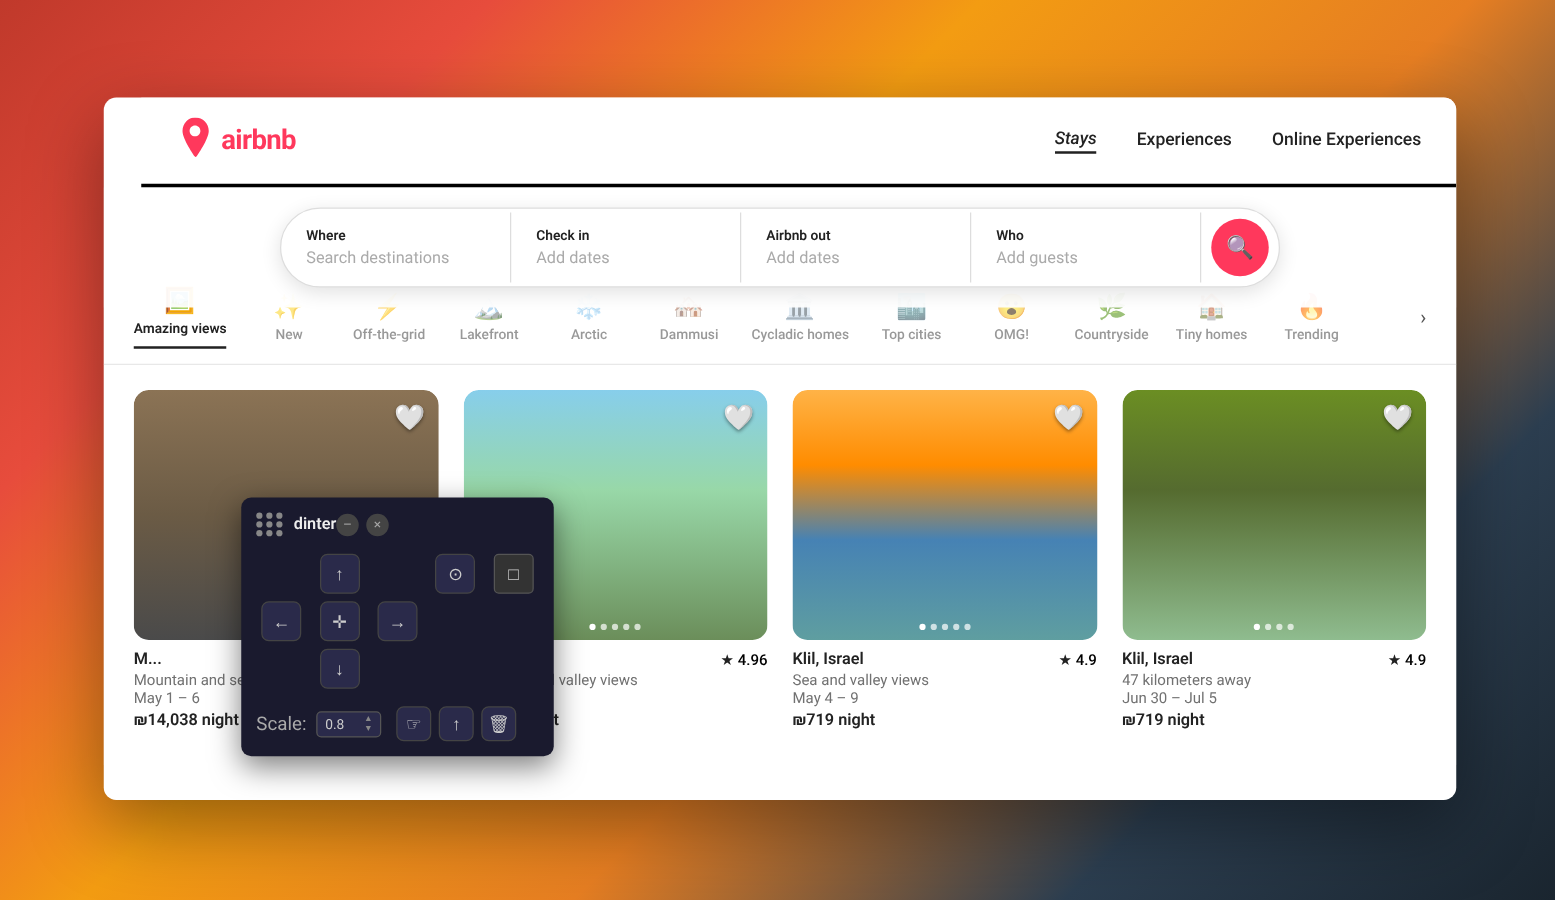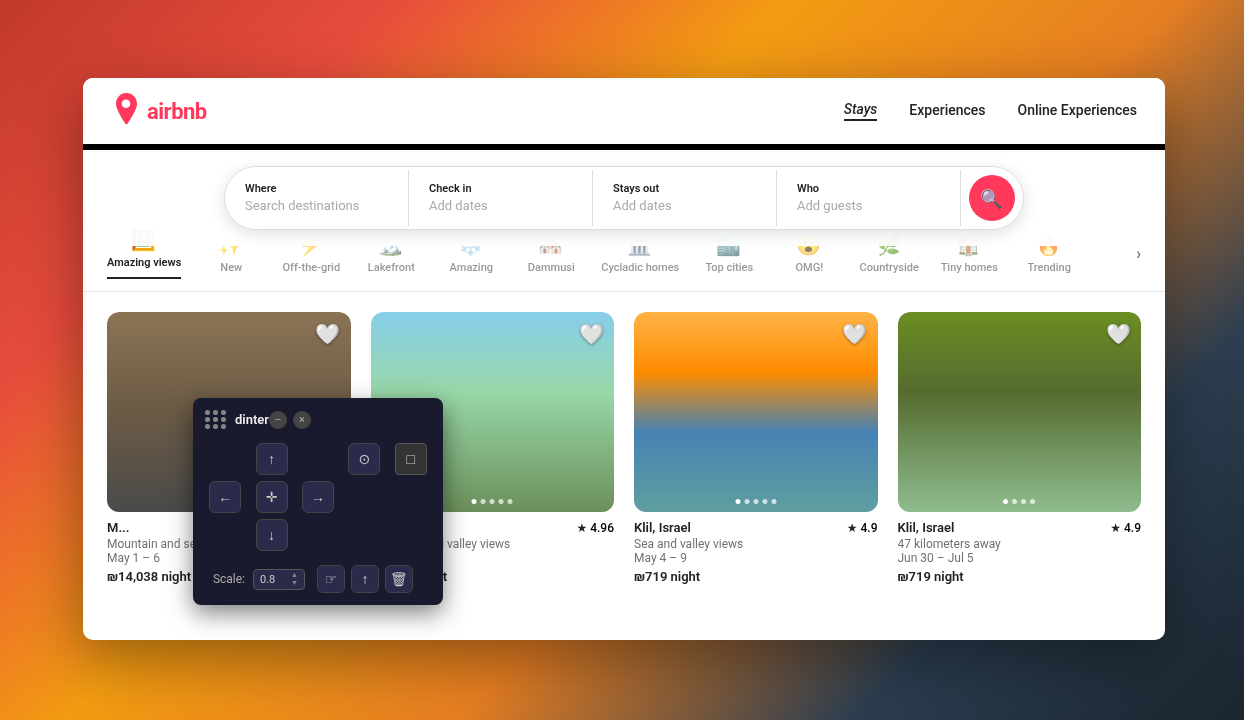--- a/index.html
+++ b/index.html
@@ -21,22 +21,23 @@
       overflow: hidden;
       box-shadow: 0 20px 60px rgba(0,0,0,0.4);
     }
     
     .header {
       display: flex;
       align-items: center;
       justify-content: space-between;
       padding: 0 28px;
       height: 72px;
-      border-bottom: 6px solid #000000;
+      border-bottom: 3px solid #000000;
       background: #fff;
+      margin-left: 30px;
     }
     .logo-area {
       display: flex;
       align-items: center;
       gap: 6px;
     }
     .logo-icon {
       color: #ff385c;
       font-size: 28px;
       line-height: 1;
@@ -395,24 +396,23 @@
       min-width: 40px;
       text-align: center;
     }
     
     .scale-row {
       display: flex;
       align-items: center;
       gap: 8px;
     }
     .scale-label {
-      font-size: 12px;
+      font-size: 15px;
       color: #aaa;
       min-width: 40px;
-      text-align: right;
     }
     .scale-input {
       background: #2a2a4a;
       border: 1px solid #555;
       border-radius: 4px;
       padding: 2px 6px;
       font-size: 11px;
       color: #ccc;
       width: 52px;
       display: flex;
@@ -480,21 +480,21 @@
     <div class="big-search-container">
       <div class="big-field">
         <span class="big-field-label">Where</span>
         <span class="big-field-value">Search destinations</span>
       </div>
       <div class="big-field">
         <span class="big-field-label">Check in</span>
         <span class="big-field-value">Add dates</span>
       </div>
       <div class="big-field">
-        <span class="big-field-label">Stays out</span>
+        <span class="big-field-label">Airbnb out</span>
         <span class="big-field-value">Add dates</span>
       </div>
       <div class="big-field">
         <span class="big-field-label">Who</span>
         <span class="big-field-value">Add guests</span>
       </div>
       <div class="big-search-btn">🔍</div>
     </div>
   </div>
 
@@ -510,21 +510,21 @@
     <div class="category-item">
       <div class="category-icon">⚡</div>
       <div class="category-label">Off-the-grid</div>
     </div>
     <div class="category-item">
       <div class="category-icon">🏔️</div>
       <div class="category-label">Lakefront</div>
     </div>
     <div class="category-item">
       <div class="category-icon">❄️</div>
-      <div class="category-label">Amazing</div>
+      <div class="category-label">Arctic</div>
     </div>
     <div class="category-item">
       <div class="category-icon">🏘️</div>
       <div class="category-label">Dammusi</div>
     </div>
     <div class="category-item">
       <div class="category-icon">🏛️</div>
       <div class="category-label">Cycladic homes</div>
     </div>
     <div class="category-item">

